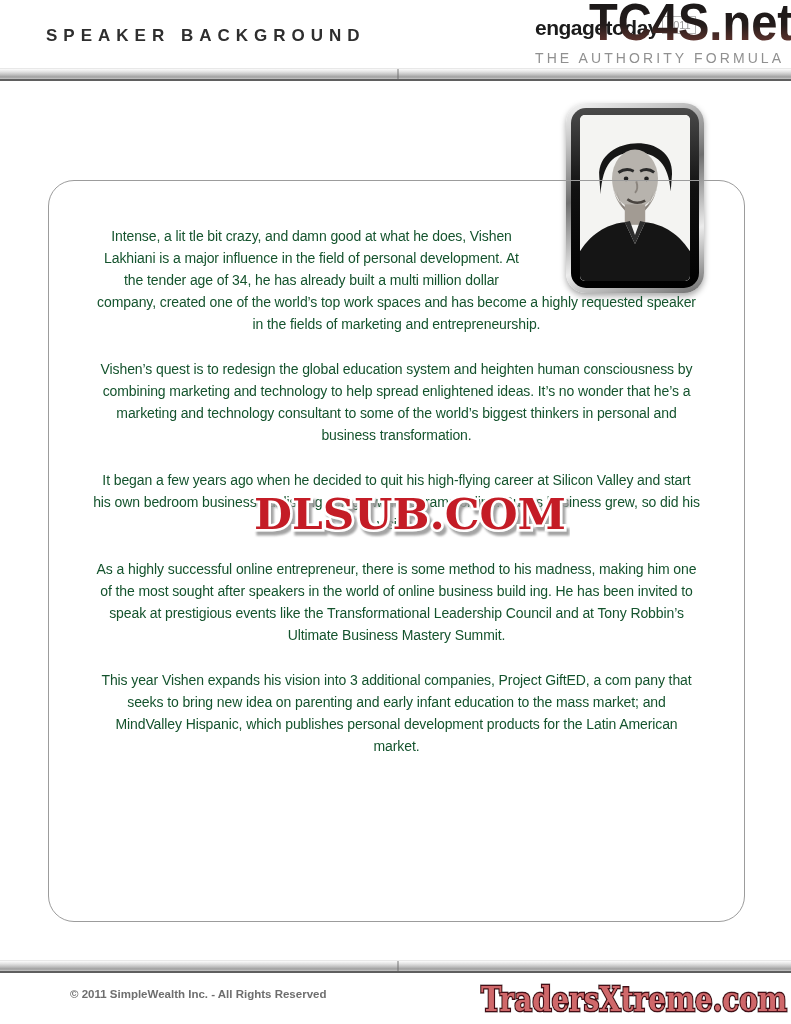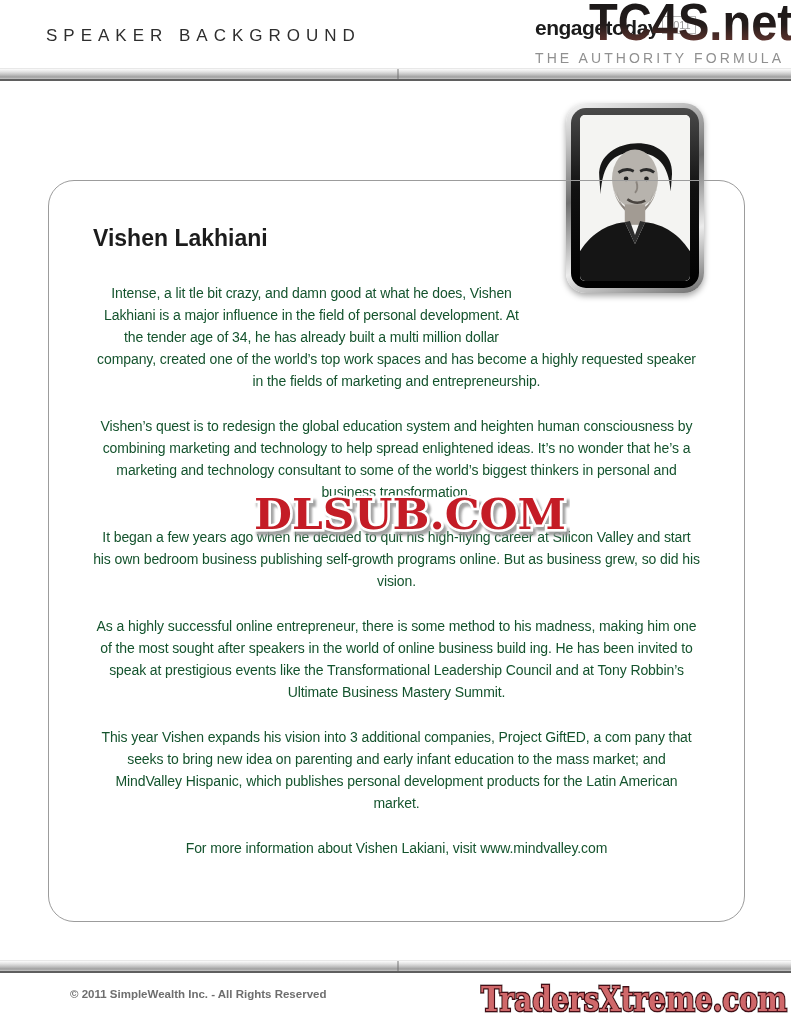--- a/index.html
+++ b/index.html
@@ -4,21 +4,21 @@
 <style>
   * { margin:0; padding:0; box-sizing:border-box; }
   html,body { width:791px; height:1024px; }
   body {
     position:relative; background:#ffffff; overflow:hidden;
     font-family:"Liberation Sans", sans-serif;
   }
   
   .header-title {
     position:absolute; left:46px; top:26px;
-    font-size:17px; font-weight:normal; letter-spacing:6px; color:#2e2e2e;
+    font-size:17px; font-weight:bold; letter-spacing:6px; color:#2e2e2e;
   }
   .logo-block { position:absolute; left:535px; top:16px; width:210px; }
   .logo-word {
     font-size:21px; font-weight:bold; color:#1b1b1b; letter-spacing:-0.5px;
     display:inline-block;
   }
   .logo-year {
     display:inline-block; font-size:11px; color:#9a9a9a;
     border:1px solid #b5b5b5; padding:2px 4px; margin-left:3px; vertical-align:6px;
   }
@@ -135,28 +135,26 @@
         <rect x="42" y="70" width="16" height="16" fill="#a29b93"></rect>
 
         <path d="M4,130 L4,112 C14,92 30,85 42,84 L50,101 L58,84 C70,85 86,92 96,112 L96,130 Z" fill="#151515"></path>
         <path d="M42,84 L50,101 L58,84 L54,83 L50,94 L46,83Z" fill="#2e2e2e"></path>
       </svg>
     </div>
   </div>
 </div>
 
 <div class="card">
-  <h1 class="profile-name">Vishen Lakhiani</h1>
   <div class="wrap-spacer"></div>
   <p class="para">Intense, a lit tle bit crazy, and damn good at what he does, Vishen Lakhiani is a major influence in the field of personal development. At the tender age of 34, he has already built a multi million dollar company, created one of the world’s top work spaces and has become a highly requested speaker in the fields of marketing and entrepreneurship.</p>
   <p class="para">Vishen’s quest is to redesign the global education system and heighten human consciousness by combining marketing and technology to help spread enlightened ideas. It’s no wonder that he’s a marketing and technology consultant to some of the world’s biggest thinkers in personal and business transformation.</p>
   <p class="para">It began a few years ago when he decided to quit his high-flying career at Silicon Valley and start his own bedroom business publishing self-growth programs online. But as business grew, so did his vision.</p>
   <p class="para">As a highly successful online entrepreneur, there is some method to his madness, making him one of the most sought after speakers in the world of online business build ing. He has been invited to speak at prestigious events like the Transformational Leadership Council and at Tony Robbin’s Ultimate Business Mastery Summit.</p>
   <p class="para">This year Vishen expands his vision into 3 additional companies, Project GiftED, a com pany that seeks to bring new idea on parenting and early infant education to the mass market; and MindValley Hispanic, which publishes personal development products for the Latin American market.</p>
-  <p class="para">For more information about Vishen Lakiani, visit www.mindvalley.com</p>
 </div>
 
 <svg class="wm-mid" viewBox="0 0 320 60">
   <defs>
     <filter id="dlshadow" x="-20%" y="-20%" width="140%" height="140%">
       <feDropShadow dx="3" dy="4" stdDeviation="1.2" flood-color="#9a9a9a" flood-opacity="0.9"></feDropShadow>
     </filter>
   </defs>
   <text x="160" y="44" text-anchor="middle" textLength="312" lengthAdjust="spacingAndGlyphs" font-family="DejaVu Serif, serif" font-weight="bold" font-size="42" fill="#c41f28" stroke="#ffffff" stroke-width="5" paint-order="stroke" filter="url(#dlshadow)">DLSUB.COM</text>
 </svg>

